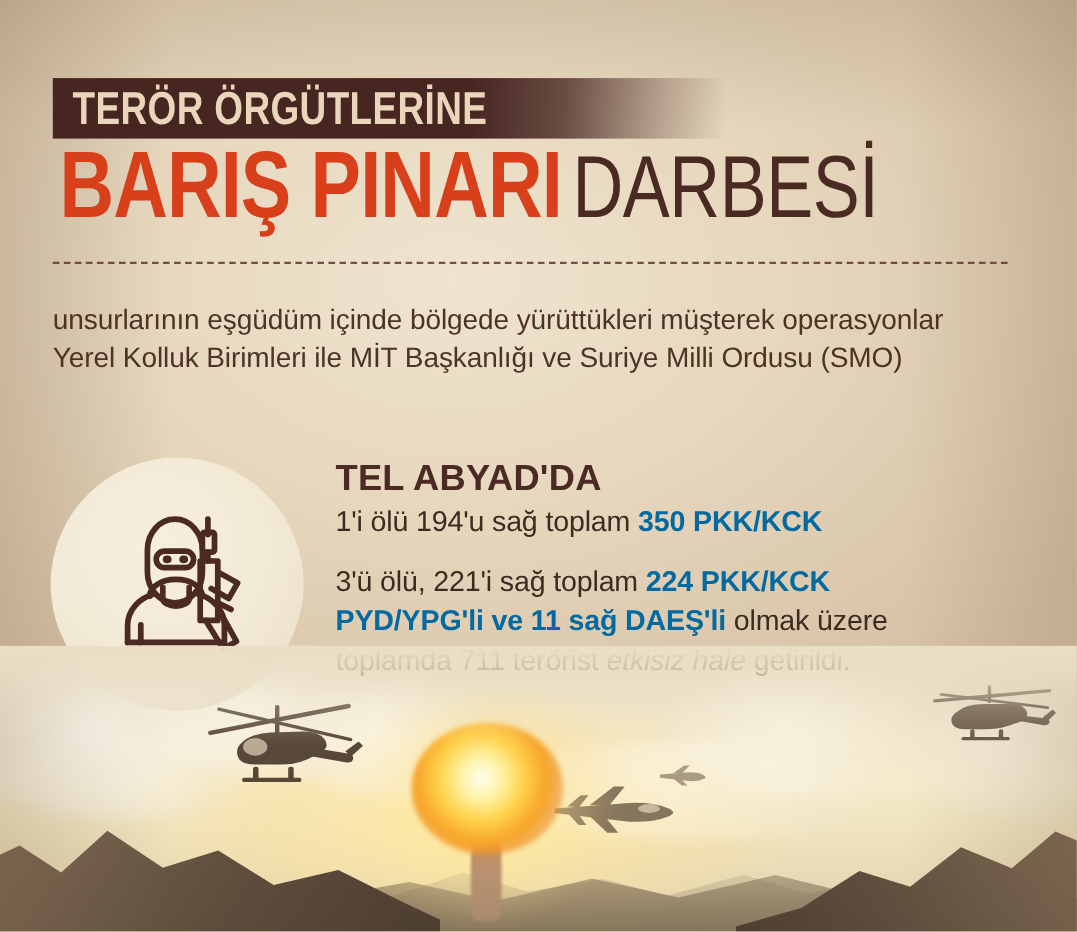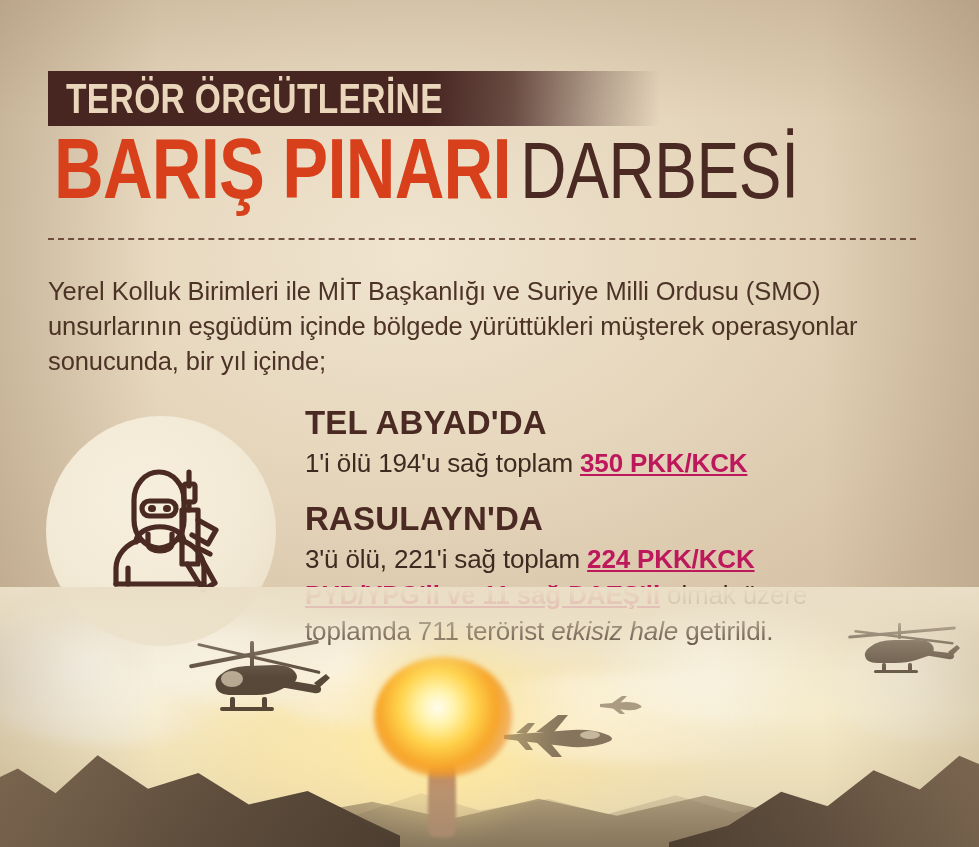--- a/index.html
+++ b/index.html
@@ -200,42 +200,41 @@
     display: flex;
     align-items: center;
     justify-content: center;
   }
   .icon-circle svg { display: block; }
 
   
   .stats {
     position: absolute;
     left: 305px;
-    top: 403px;
+    top: 414px;
     width: 615px;
   }
   .stat-block { margin-bottom: 2px; }
   .stat-head {
     font-size: 33px;
     font-weight: 700;
     color: #4a2a22;
     letter-spacing: 0.2px;
     line-height: 40px;
     margin-bottom: 2px;
   }
   .stat-body {
     font-size: 26px;
     line-height: 36px;
     color: #3d2a20;
     letter-spacing: -0.15px;
   }
   .stat-body .hl {
-    color: #be185d;
+    color: #0369a1;
     font-weight: 700;
-    text-decoration: underline;
   }
   .stat-body .it {
     font-style: italic;
   }
   .stat-block-2 { margin-top: 18px; }
 </style>
 </head>
 <body>
 
 <div id="infographic">
@@ -334,23 +333,22 @@
   <div class="band"></div>
   <div class="band-label">TERÖR ÖRGÜTLERİNE</div>
 
   <div class="title">
     <span class="t-red">BARIŞ PINARI</span><span class="t-dark">DARBESİ</span>
   </div>
 
   <div class="rule rule-main"></div>
 
   <div class="intro">
+    <div>unsurlarının eşgüdüm içinde bölgede yürüttükleri müşterek operasyonlar</div>
     <div>Yerel Kolluk Birimleri ile MİT Başkanlığı ve Suriye Milli Ordusu (SMO)</div>
-    <div>unsurlarının eşgüdüm içinde bölgede yürüttükleri müşterek operasyonlar</div>
-    <div>sonucunda, bir yıl içinde;</div>
   </div>
 
   <div class="icon-circle">
     <span>
       <svg width="150" height="150" viewBox="0 0 150 150" aria-hidden="true">
         <g fill="none" stroke="#4a2a22" stroke-width="5.2" stroke-linecap="round" stroke-linejoin="round">
 
           <path d="M48 44 a25 28 0 0 1 50 0 v20 a25 28 0 0 1 -50 0 z"></path>
 
           <rect x="56" y="45" width="34" height="15" rx="7.5"></rect>
@@ -387,21 +385,20 @@
     <div class="stat-block">
       <div class="stat-head">TEL ABYAD'DA</div>
       <div class="stat-body">
         <div>
           <span>1'i ölü 194'u sağ toplam </span><span class="hl">350 PKK/KCK</span>
         </div>
       </div>
     </div>
 
     <div class="stat-block stat-block-2">
-      <div class="stat-head">RASULAYN'DA</div>
       <div class="stat-body">
         <div>
           <span>3'ü ölü, 221'i sağ toplam </span><span class="hl">224 PKK/KCK</span>
         </div>
         <div>
           <span class="hl">PYD/YPG'li ve 11 sağ DAEŞ'li</span><span> olmak üzere</span>
         </div>
         <div>
           <span>toplamda 711 terörist </span><span class="it">etkisiz hale</span><span> getirildi.</span>
         </div>

